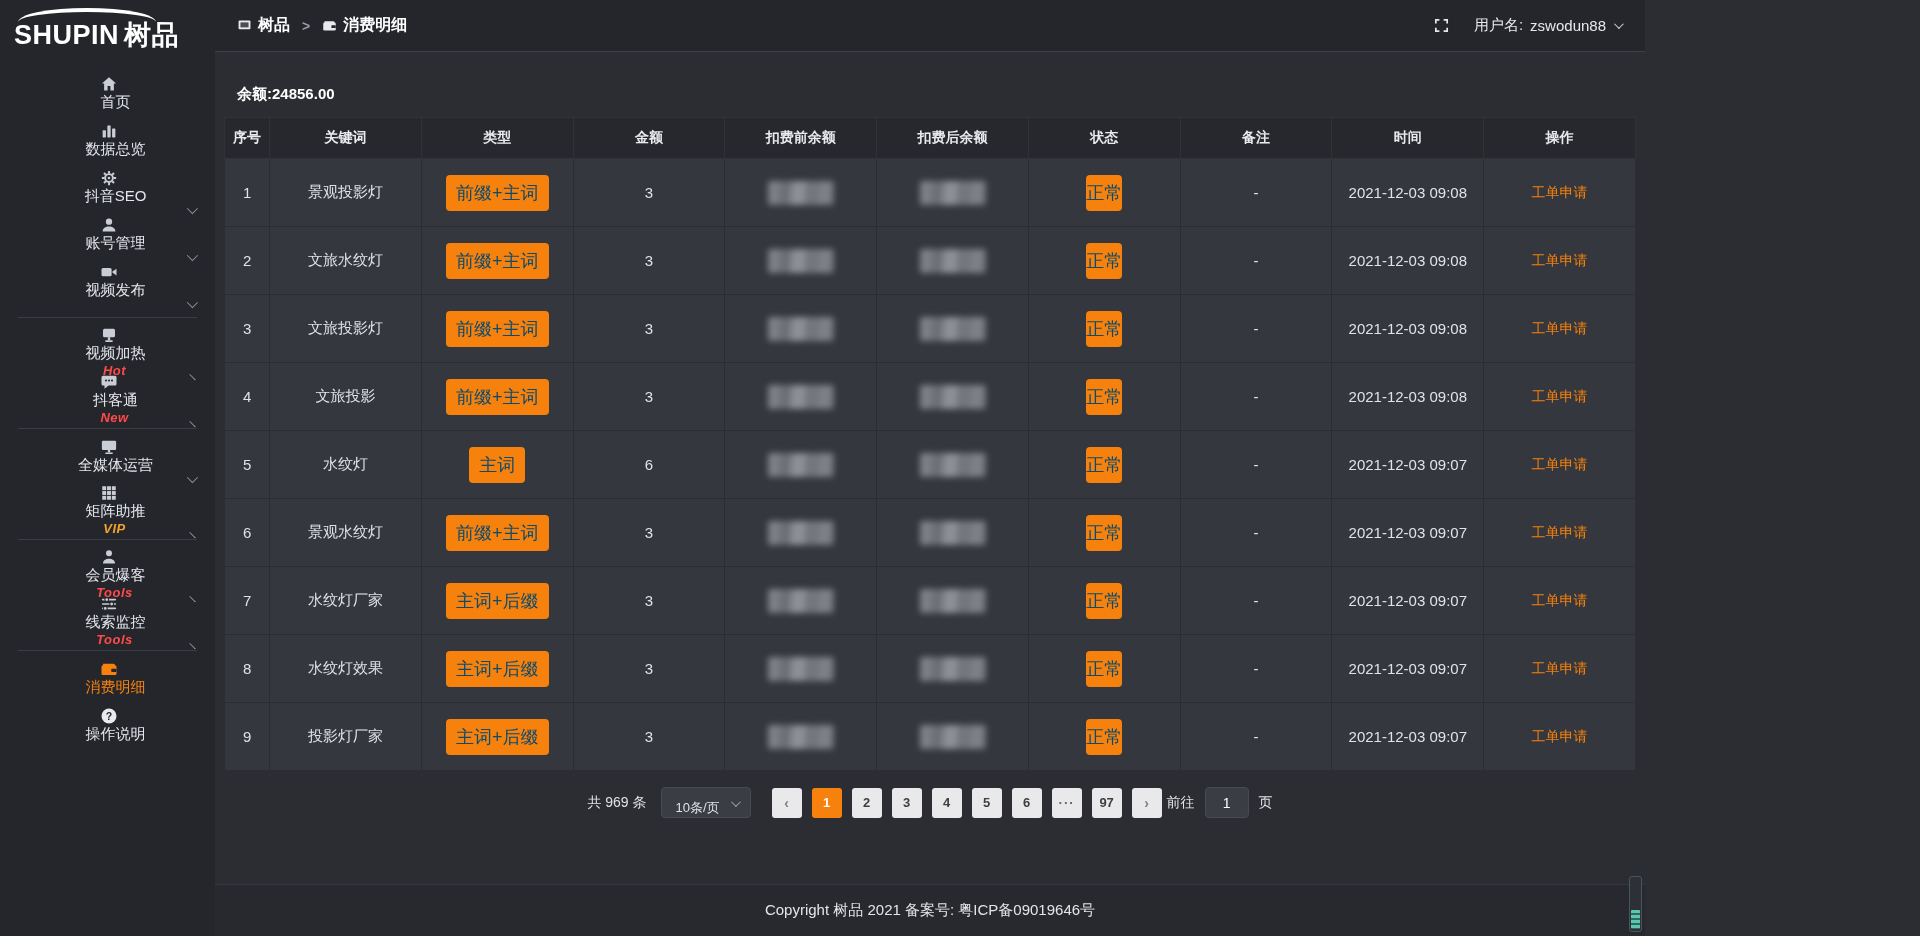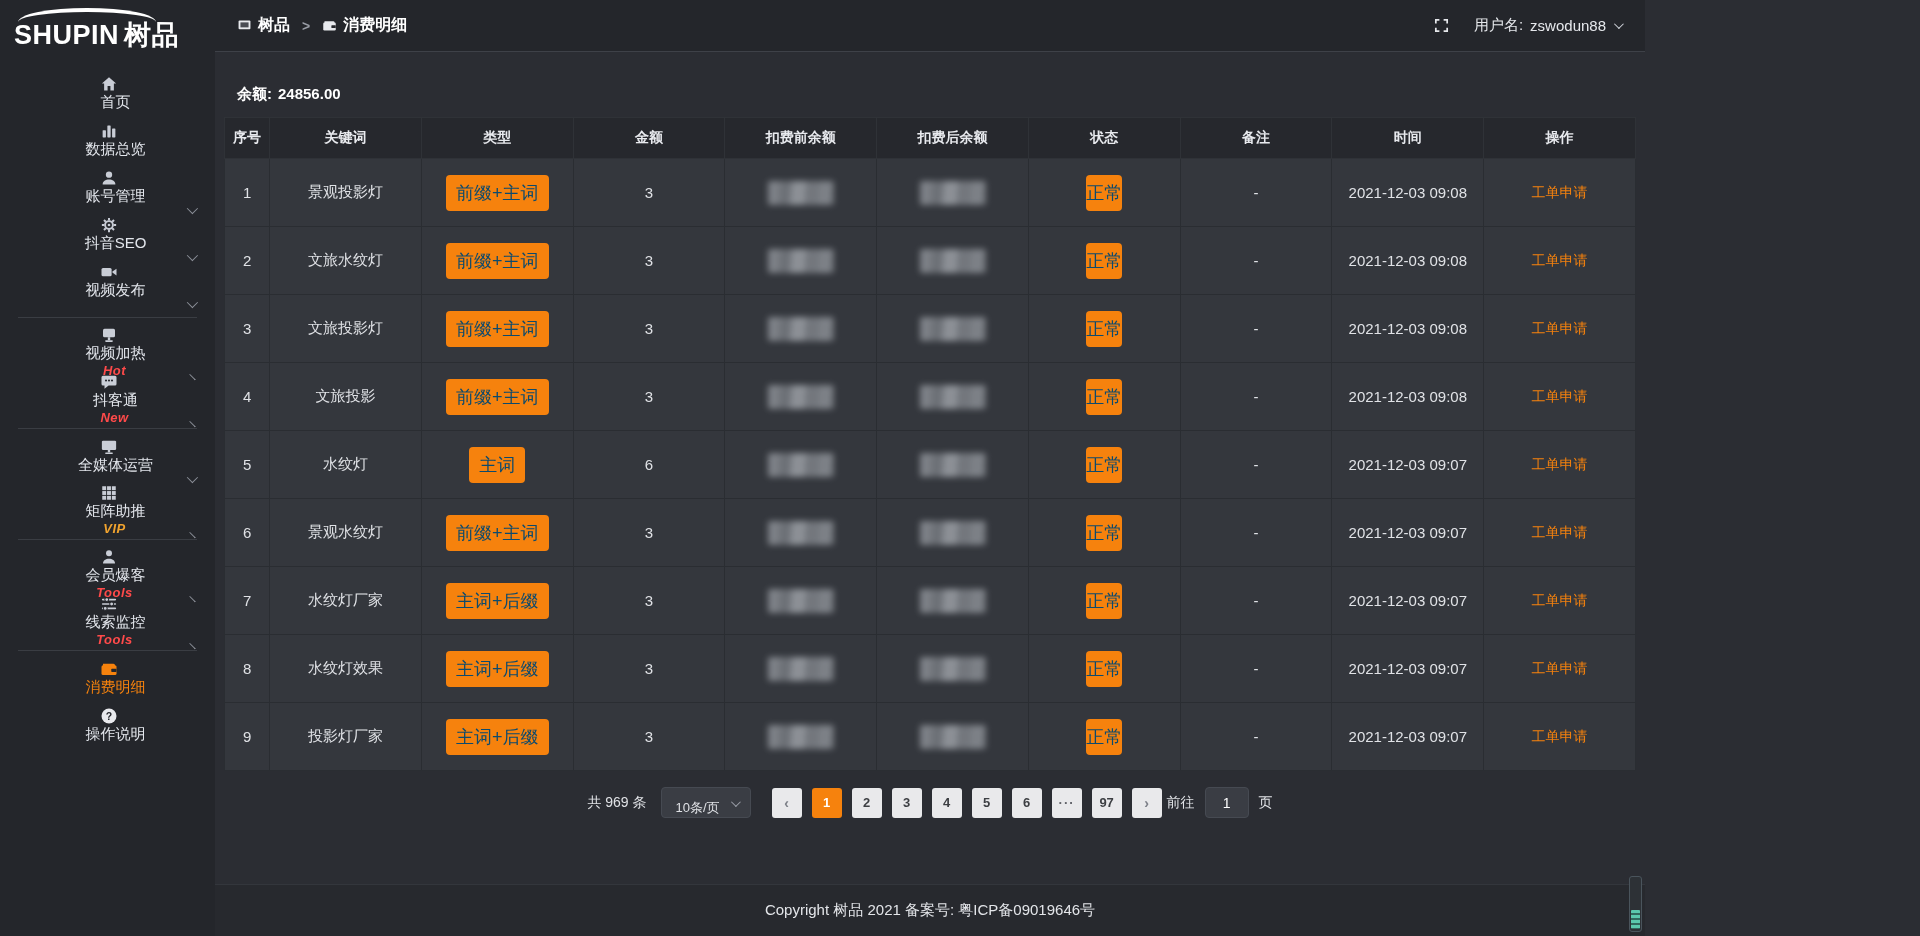--- a/index.html
+++ b/index.html
@@ -33,21 +33,21 @@
   .crumb-sep { color:#9a9ea7; margin:0 12px; font-size:14px; font-weight:bold; }
   .topbar-right { display:flex; align-items:center; color:#e6e8ec; font-size:15px; }
   .fs-icon { display:inline-flex; margin-right:24px; cursor:pointer; }
   .fs-icon svg { width:17px; height:17px; }
   .user { display:flex; align-items:center; cursor:pointer; }
   .user .uname { margin-left:7px; }
   .caret { width:7px; height:7px; border-right:1.5px solid #cfd3da; border-bottom:1.5px solid #cfd3da; transform:rotate(45deg) translateY(-2px); margin-left:8px; }
 
   .content { position:relative; flex:1; background:#2b2d33; }
   .balance { margin:33px 0 13px 22px; color:#fff; font-size:15px; font-weight:bold; }
-  .balance b { margin-left:6px; }
+  .balance b { }
 
   
   .table-wrap { margin:0 9px; }
   table { width:100%; border-collapse:collapse; table-layout:fixed; }
   col.c1 { width:3.2%; }
   thead th { height:41px; background:#26282d; color:#e8eaee; font-size:14px; font-weight:bold;
     border:1px solid #2f3237; text-align:center; }
   tbody td { height:68px; background:#34373d; color:#e0e2e6; font-size:15px; text-align:center;
     border:1px solid #2a2d32; }
   .badge { display:inline-block; background:#f6820d; color:#0c4a6e; font-size:18px; padding:6px 10px; border-radius:4px; white-space:nowrap; }
@@ -104,37 +104,37 @@
             <svg viewBox="0 0 24 24" fill="currentColor">
               <rect x="3.5" y="11" width="4.4" height="9.5" rx="0.8"></rect>
               <rect x="9.8" y="4.5" width="4.4" height="16" rx="0.8"></rect>
               <rect x="16.1" y="8.5" width="4.4" height="12" rx="0.8"></rect>
             </svg>
           </span>
           <span class="lbl">数据总览</span>
         </div>
         <div class="side-item">
           <span class="ico">
-            <svg viewBox="0 0 24 24" fill="currentColor">
-              <circle cx="12" cy="7.5" r="4.2"></circle>
-              <path d="M3.5 20.5c0-4.4 3.9-6.6 8.5-6.6s8.5 2.2 8.5 6.6z"></path>
-            </svg>
-          </span>
-          <span class="lbl">账号管理</span>
-          <span class="side-chevron"></span>
-        </div>
-        <div class="side-item">
-          <span class="ico">
             <svg viewBox="0 0 24 24" fill="none" stroke="currentColor" stroke-width="2.6">
               <circle cx="12" cy="12" r="5.2"></circle>
               <path d="M12 2.5v3.4M12 18.1v3.4M2.5 12h3.4M18.1 12h3.4M5.3 5.3l2.4 2.4M16.3 16.3l2.4 2.4M18.7 5.3l-2.4 2.4M7.7 16.3l-2.4 2.4"></path>
               <circle cx="12" cy="12" r="1.8" fill="currentColor" stroke="none"></circle>
             </svg>
           </span>
           <span class="lbl">抖音SEO</span>
+          <span class="side-chevron"></span>
+        </div>
+        <div class="side-item">
+          <span class="ico">
+            <svg viewBox="0 0 24 24" fill="currentColor">
+              <circle cx="12" cy="7.5" r="4.2"></circle>
+              <path d="M3.5 20.5c0-4.4 3.9-6.6 8.5-6.6s8.5 2.2 8.5 6.6z"></path>
+            </svg>
+          </span>
+          <span class="lbl">账号管理</span>
           <span class="side-chevron"></span>
         </div>
         <div class="side-item">
           <span class="ico">
             <svg viewBox="0 0 24 24" fill="currentColor">
               <rect x="2" y="6.5" width="13.5" height="11" rx="2"></rect>
               <path d="M16.5 11.2L22 7.5v9l-5.5-3.7z"></path>
             </svg>
           </span>
           <span class="lbl">视频发布</span>

